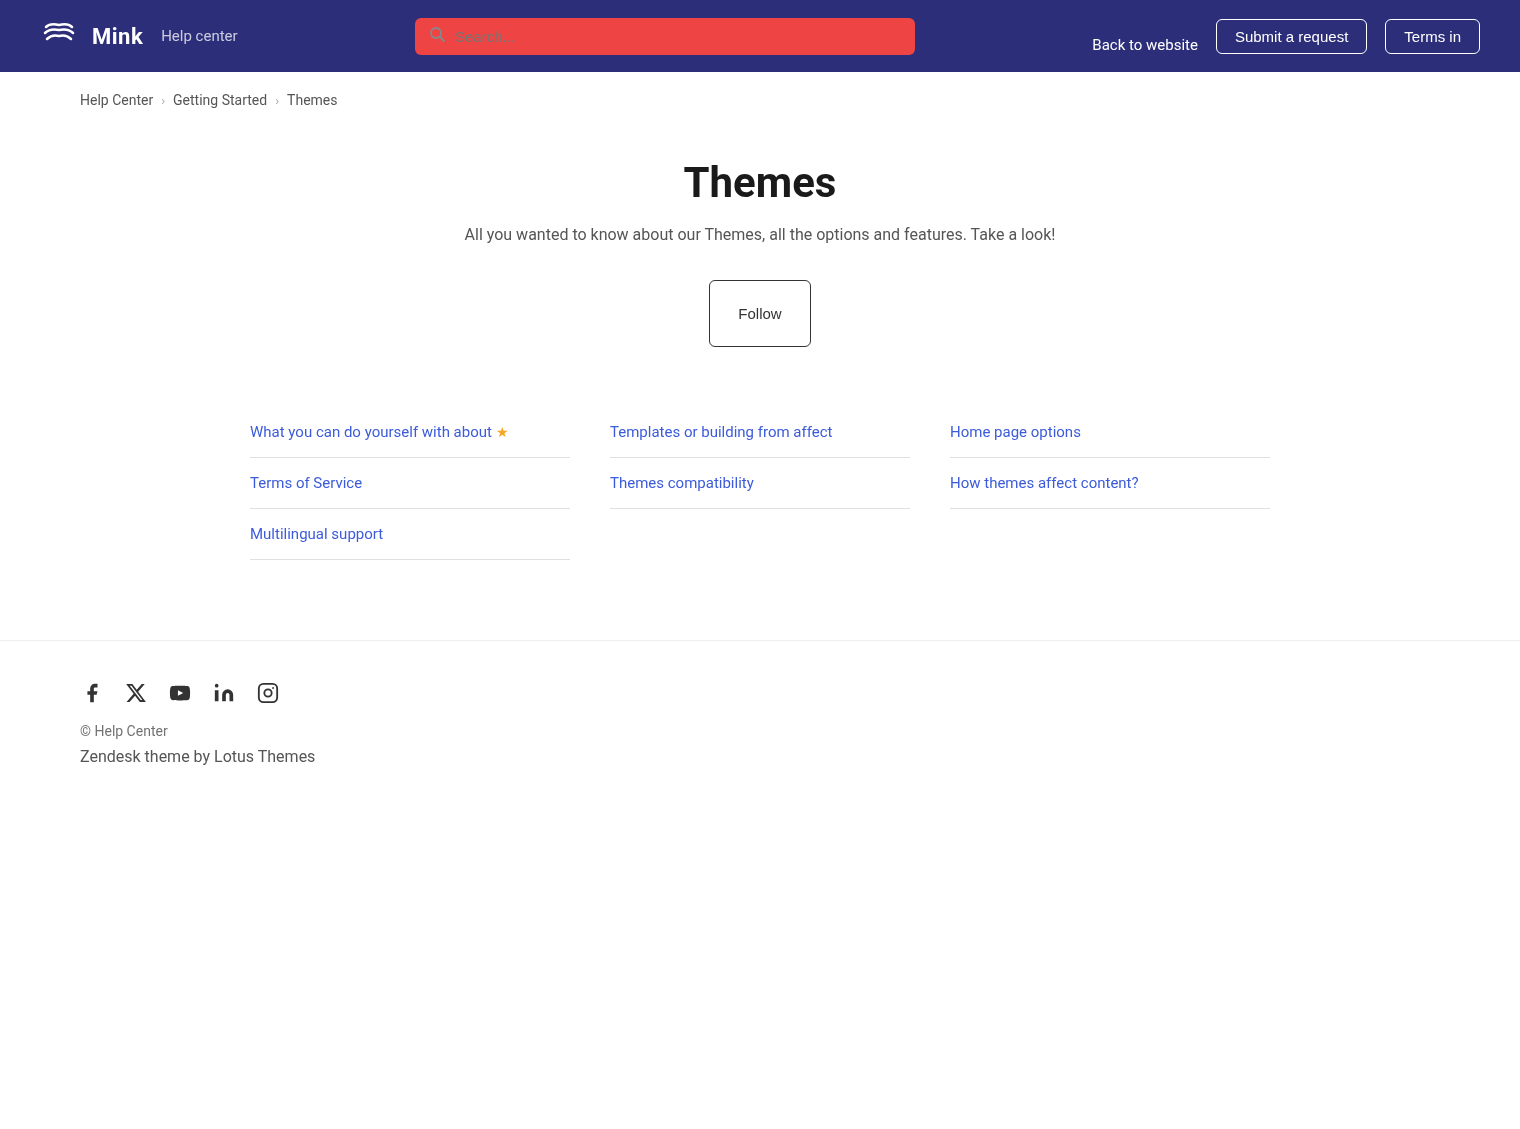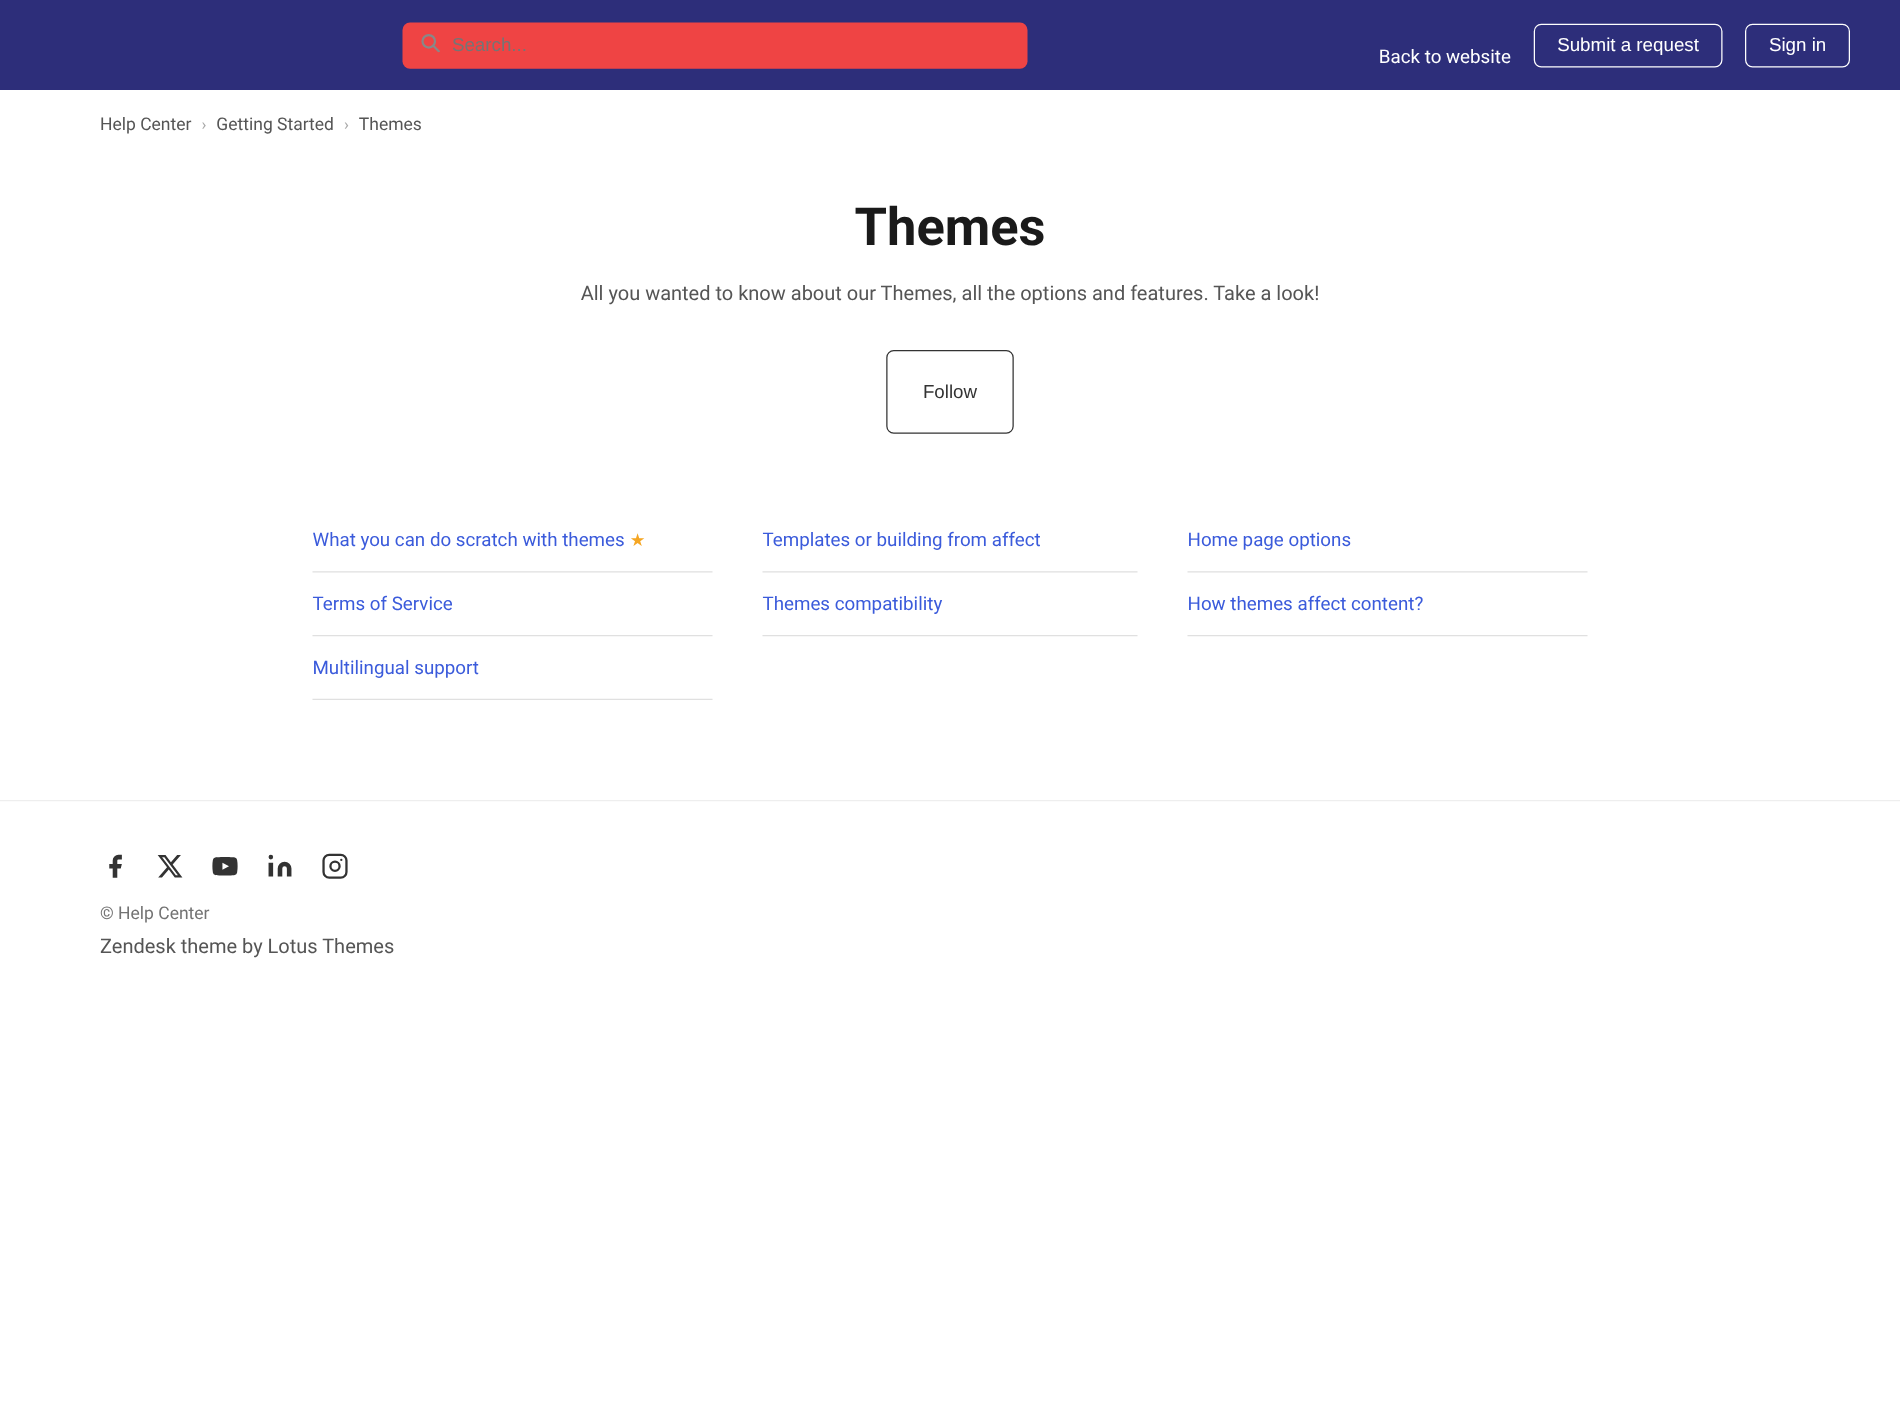--- a/index.html
+++ b/index.html
@@ -184,58 +184,67 @@
     }
     .footer-theme {
       font-size: 16px;
       color: #555;
     }
   </style>
 </head>
 <body>
 
 <header class="header">
+  <div class="header-left">
+    <svg class="logo-icon" viewBox="0 0 38 38" fill="none" xmlns="http://www.w3.org/2000/svg">
+      <path d="M6 10 Q10 6 19 8 Q28 6 32 10" stroke="white" stroke-width="2.5" fill="none" stroke-linecap="round"></path>
+      <path d="M5 16 Q10 11 19 13 Q28 11 33 16" stroke="white" stroke-width="2.5" fill="none" stroke-linecap="round"></path>
+      <path d="M7 22 Q12 17 19 19 Q26 17 31 22" stroke="white" stroke-width="2.5" fill="none" stroke-linecap="round"></path>
+    </svg>
+    <span class="logo-text">Mink</span>
+    <span class="help-center-label">Help center</span>
+  </div>
 
   <div class="header-center">
     <div class="search-wrapper">
       <span class="search-icon-wrap">
         <svg width="16" height="16" viewBox="0 0 16 16" fill="none">
           <circle cx="7" cy="7" r="5" stroke="#888" stroke-width="1.8"></circle>
           <line x1="11" y1="11" x2="15" y2="15" stroke="#888" stroke-width="1.8" stroke-linecap="round"></line>
         </svg>
       </span>
       <input class="search-input" type="text" placeholder="Search..." style="">
     </div>
   </div>
 
   <div class="header-right">
     <a class="back-to-website" href="#">Back to website</a>
     <button class="btn-outline">Submit a request</button>
-    <button class="btn-outline">Sign in</button>
+    <button class="btn-outline">Terms in</button>
   </div>
 </header>
 
 <nav class="breadcrumb">
   <a href="#">Help Center</a>
   <span class="breadcrumb-sep">›</span>
   <a href="#">Getting Started</a>
   <span class="breadcrumb-sep">›</span>
   <span>Themes</span>
 </nav>
 
 <main class="main">
   <h1 class="page-title">Themes</h1>
   <p class="page-subtitle">All you wanted to know about our Themes, all the options and features. Take a look!</p>
   <button class="follow-btn">Follow</button>
 
   <div class="articles-grid">
 
     <div class="article-col">
       <a href="#" class="article-link">
-        <span>What you can do scratch with themes</span><span class="star-icon">★</span>
+        <span>What you can do yourself with about</span><span class="star-icon">★</span>
       </a>
       <a href="#" class="article-link">Terms of Service</a>
       <a href="#" class="article-link">Multilingual support</a>
     </div>
 
     <div class="article-col">
       <a href="#" class="article-link">Templates or building from affect</a>
       <a href="#" class="article-link">Themes compatibility</a>
     </div>
 

